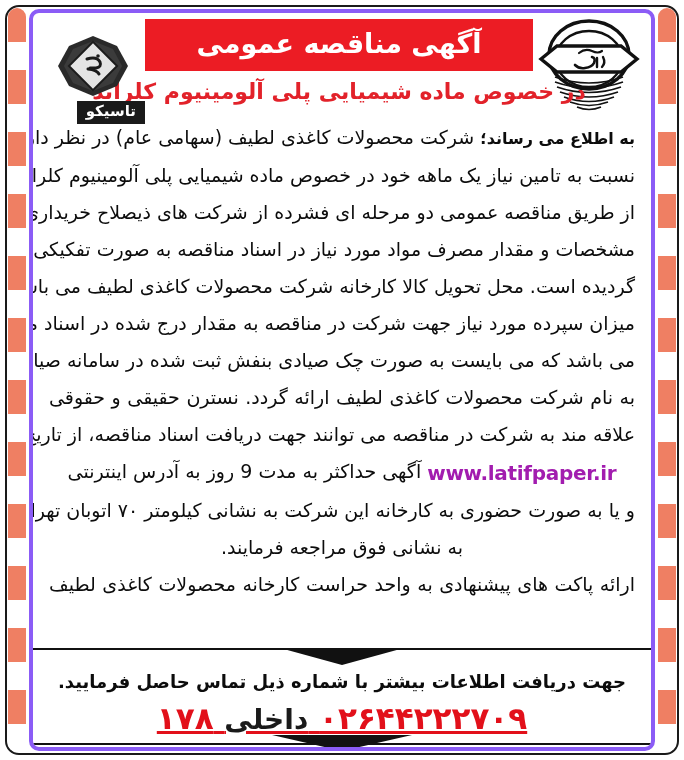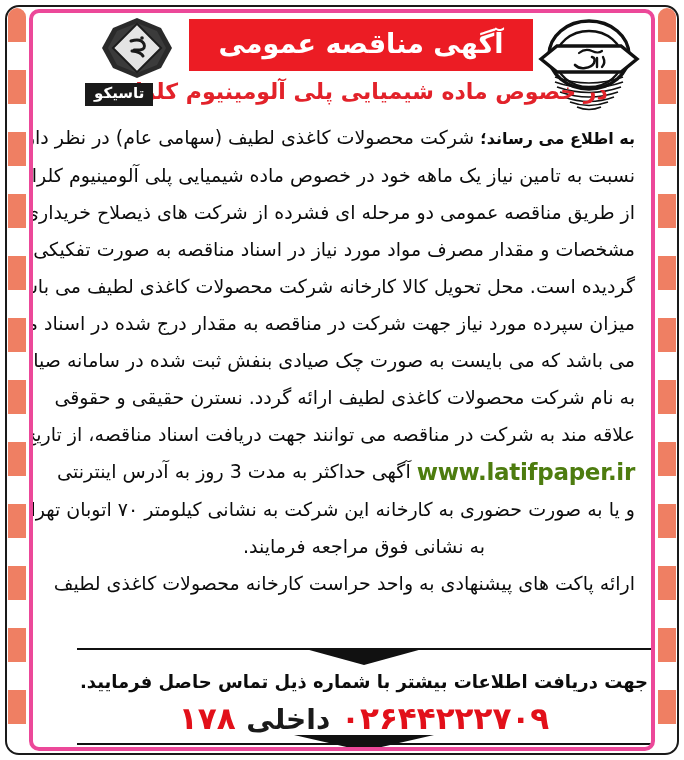--- a/index.html
+++ b/index.html
@@ -52,26 +52,25 @@
   .rail-left  { left: 8px; }
   .rail-right { right: 8px; }
 
   
   .frame-inner {
     position: absolute;
     left: 29px;
     top: 9px;
     width: 626px;
     height: 742px;
-    border: 4px solid #ec4899;
+    border: 4px solid #8b5cf6;
     border-radius: 10px;
     background: #ffffff;
     box-sizing: border-box;
     overflow: hidden;
-    padding-left: 44px;
   }
 
   .content {
     position: relative;
     width: 100%;
     height: 100%;
     box-sizing: border-box;
   }
 
   
@@ -87,23 +86,23 @@
     top: 2px;
     width: 112px;
     height: 100px;
   }
   .logo-latif svg { display: block; }
 
   
   .logo-tasico {
     position: absolute;
     left: 8px;
-    top: 4px;
+    top: 22px;
     width: 104px;
-    text-align: left;
+    text-align: right;
   }
   .tasico-mark {
     width: 72px;
     height: 62px;
     margin: 0 auto;
   }
   .tasico-name {
     display: inline-block;
     margin-top: 4px;
     background: #1a1a1a;
@@ -175,23 +174,23 @@
   .body-line.lead { font-weight: normal; }
   .lead-strong {
     font-weight: bold;
     font-size: 16px;
   }
   .body-line.center {
     text-align: center;
     text-align-last: center;
   }
   .url {
-    color: #4d7c0f;
-    font-weight: bold;
-    font-size: 23px;
+    color: #a21caf;
+    font-weight: bold;
+    font-size: 20px;
     direction: ltr;
     display: inline-block;
     vertical-align: -2px;
     letter-spacing: -0.3px;
   }
 
   
   .divider {
     position: absolute;
     left: 0;
@@ -234,20 +233,21 @@
     letter-spacing: -0.2px;
   }
   .footer-phone {
     margin-top: 2px;
     font-size: 31px;
     font-weight: bold;
     color: #e2101a;
     line-height: 38px;
     direction: rtl;
     letter-spacing: 0.5px;
+    text-decoration: underline;
   }
   .footer-phone .ext-label {
     color: #1a1a1a;
     font-size: 28px;
   }
 
   .bottom-chev-rule {
     position: absolute;
     left: 0;
     right: 0;
@@ -336,21 +336,21 @@
         <div class="body-line">از طریق مناقصه عمومی دو مرحله ای فشرده از شرکت های ذیصلاح خریداری نماید.</div>
         <div class="body-line">مشخصات و مقدار مصرف مواد مورد نیاز در اسناد مناقصه به صورت تفکیکی درج</div>
         <div class="body-line">گردیده است. محل تحویل کالا کارخانه شرکت محصولات کاغذی لطیف می باشد.</div>
         <div class="body-line">میزان سپرده مورد نیاز جهت شرکت در مناقصه به مقدار درج شده در اسناد مناقصه</div>
         <div class="body-line">می باشد که می بایست به صورت چک صیادی بنفش ثبت شده در سامانه صیاد</div>
         <div class="body-line">به نام شرکت محصولات کاغذی لطیف ارائه گردد. نسترن حقیقی و حقوقی</div>
         <div class="body-line">علاقه مند به شرکت در مناقصه می توانند جهت دریافت اسناد مناقصه، از تاریخ درج</div>
 
         <div class="body-line center">
           <span class="url">www.latifpaper.ir</span>
-          <span>آگهی حداکثر به مدت 3 روز به آدرس اینترنتی</span>
+          <span>آگهی حداکثر به مدت 9 روز به آدرس اینترنتی</span>
         </div>
 
         <div class="body-line">و یا به صورت حضوری به کارخانه این شرکت به نشانی کیلومتر  ۷۰ اتوبان تهران-</div>
         <div class="body-line center">به نشانی فوق مراجعه فرمایند.</div>
         <div class="body-line">ارائه پاکت های پیشنهادی به واحد حراست کارخانه محصولات کاغذی لطیف</div>
       </div>
 
       <div class="divider">
         <div class="divider-rule"></div>
         <div class="divider-chev"></div>

